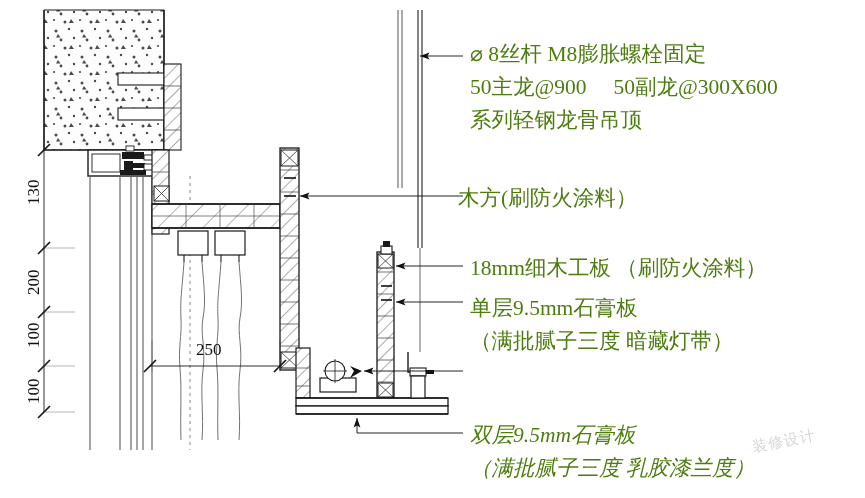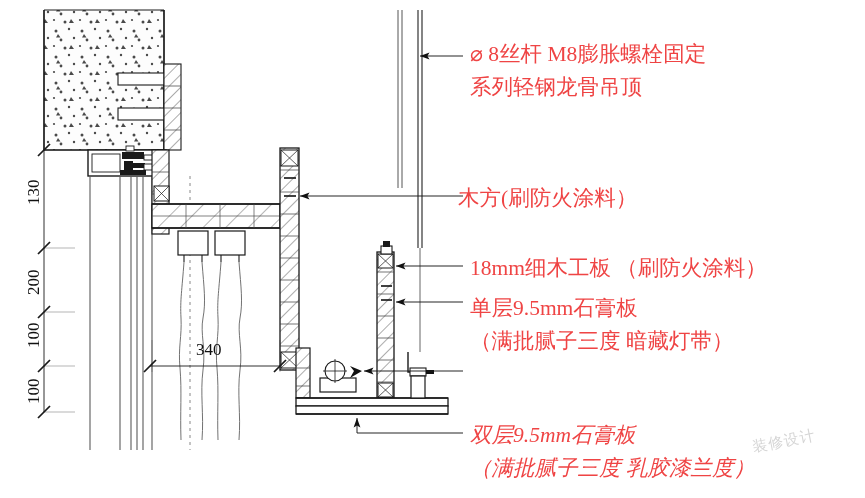--- a/index.html
+++ b/index.html
@@ -14,21 +14,21 @@
     width:865px; height:498px;
     background:#ffffff;
   }
   #cad { position:absolute; left:0; top:0; width:865px; height:498px; }
 
   .note {
     position:absolute;
     font-family:"Liberation Serif","DejaVu Serif",serif;
     font-size:21.5px;
     line-height:33px;
-    color:#ef4444;
+    color:#4d7c0f;
     white-space:nowrap;
     letter-spacing:0px;
   }
   .dim {
     position:absolute;
     font-family:"Liberation Serif","DejaVu Serif",serif;
     font-size:17px;
     color:#111;
     white-space:nowrap;
   }
@@ -299,20 +299,21 @@
 
       <line x1="463" y1="371" x2="364" y2="371" marker-end="url(#arrowL)"></line>
 
       <path d="M463 433 L357 433 L357 418" marker-end="url(#arrowUp)"></path>
     </g>
 
   </svg>
 
   <div class="note" style="left:470px; top:38px;">
     <div>⌀ 8丝杆  M8膨胀螺栓固定</div>
+    <div>50主龙@900　 50副龙@300X600</div>
     <div>系列轻钢龙骨吊顶</div>
   </div>
 
   <div class="note" style="left:458px; top:182px;">
     <div>木方(刷防火涂料）</div>
   </div>
 
   <div class="note" style="left:470px; top:252px;">
     <div>18mm细木工板 （刷防火涂料）</div>
   </div>
@@ -326,17 +327,17 @@
   <div class="note" style="left:470px; top:419px;font-style:italic;">
     <div>双层9.5mm石膏板</div>
     <div>（满批腻子三度  乳胶漆兰度）</div>
   </div>
 
   <div class="dim vert" style="left:24px; top:205px;">130</div>
   <div class="dim vert" style="left:24px; top:295px;">200</div>
   <div class="dim vert" style="left:24px; top:348px;">100</div>
   <div class="dim vert" style="left:24px; top:404px;">100</div>
 
-  <div class="dim" style="left:196px; top:340px;">340</div>
+  <div class="dim" style="left:196px; top:340px;">250</div>
 
   <div class="wm" style="left:752px; top:432px;">装修设计</div>
 
 </div>
 
 </body></html>

